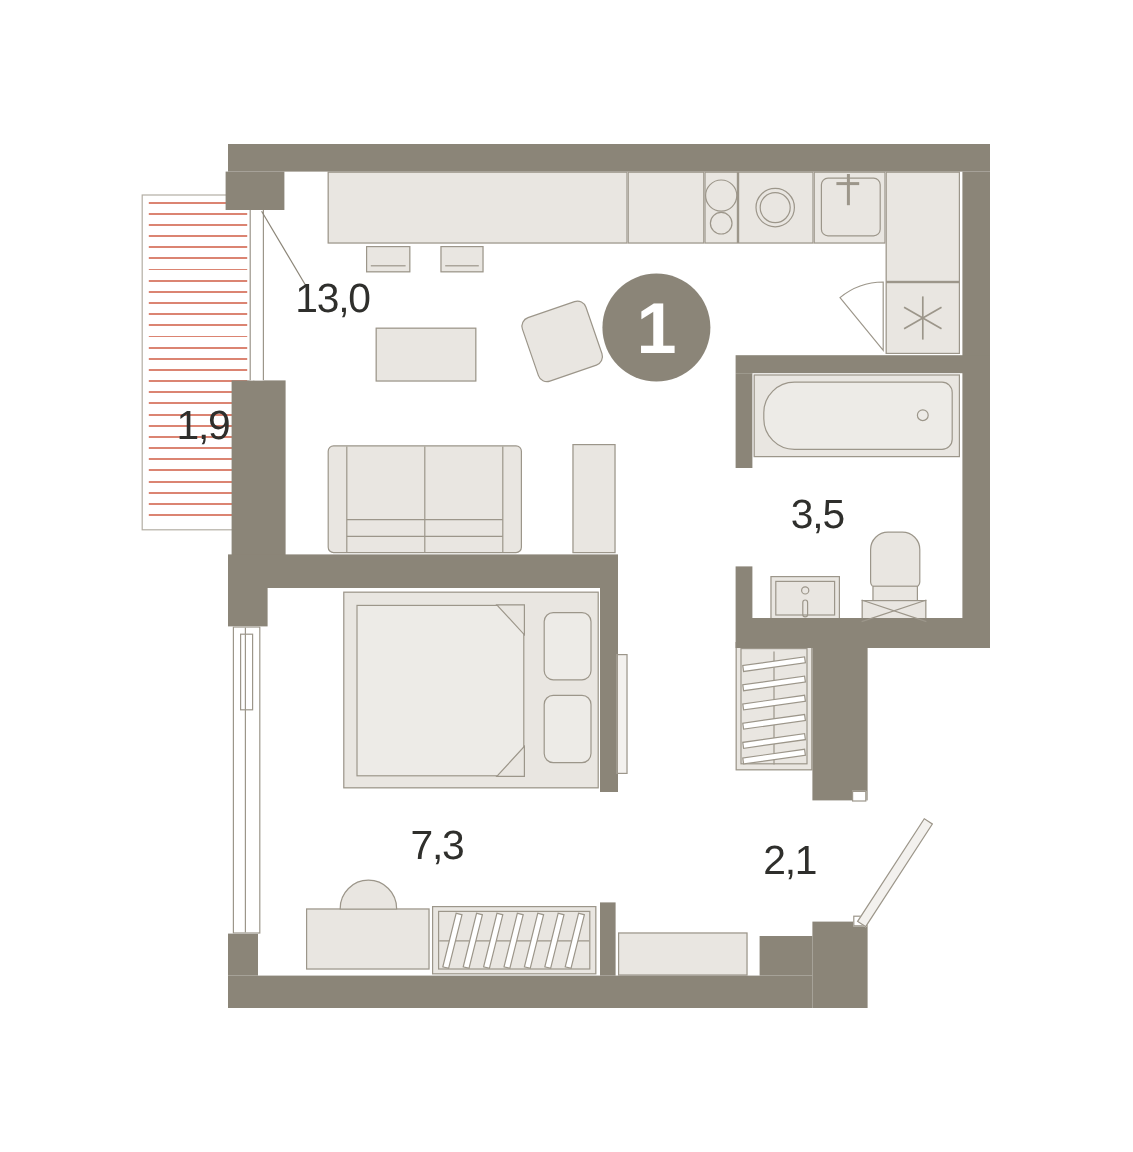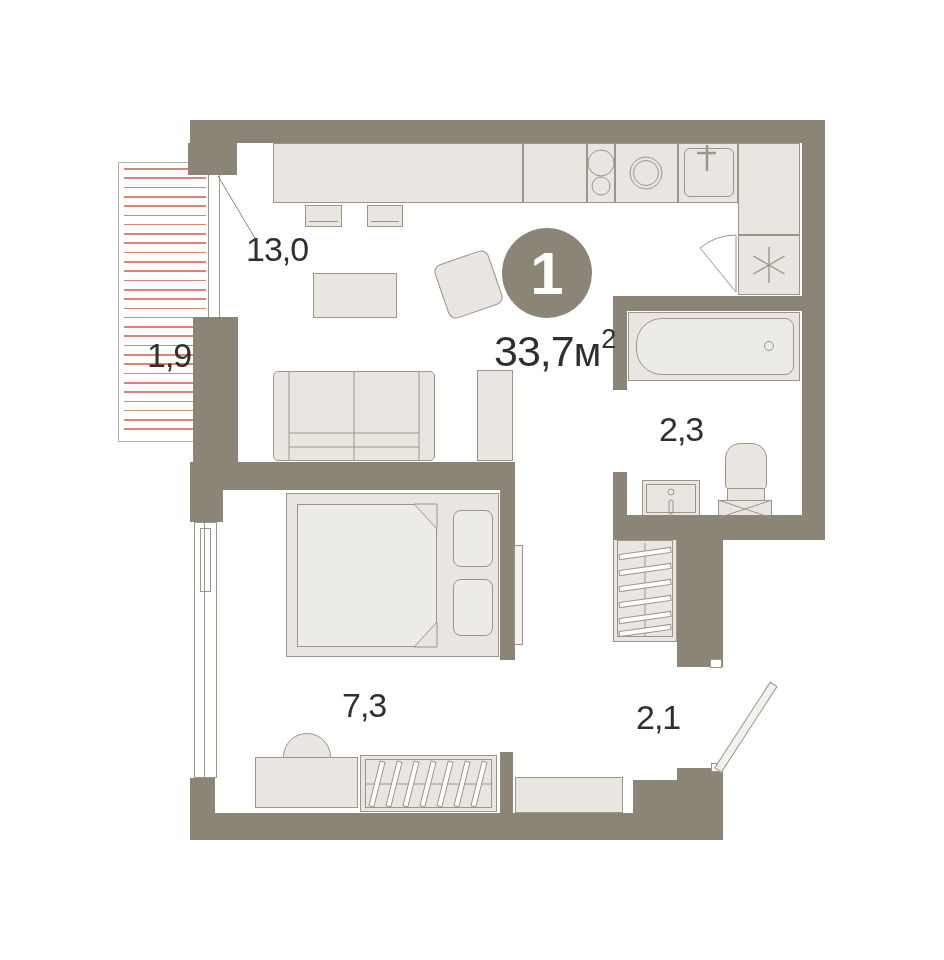--- a/index.html
+++ b/index.html
@@ -183,21 +183,20 @@
       <g>
         <circle cx="671" cy="492" r="3"></circle>
         <rect x="669" y="500" width="4" height="14" rx="2"></rect>
       </g>
     </g>
   </svg>
 
   <div class="badge">
     <span>1</span>
   </div>
-  <div class="area"><span>33,7</span><span class="unit">м</span><sup>2</sup></div>
 
   <div class="lbl" style="left:246px;top:230px;">13,0</div>
   <div class="lbl" style="left:134px;top:336px;margin-left:13px;">1,9</div>
-  <div class="lbl" style="left:659px;top:410px;">2,3</div>
+  <div class="lbl" style="left:659px;top:410px;">3,5</div>
   <div class="lbl" style="left:342px;top:686px;">7,3</div>
   <div class="lbl" style="left:636px;top:698px;">2,1</div>
 
 </div>
 
 </body></html>

